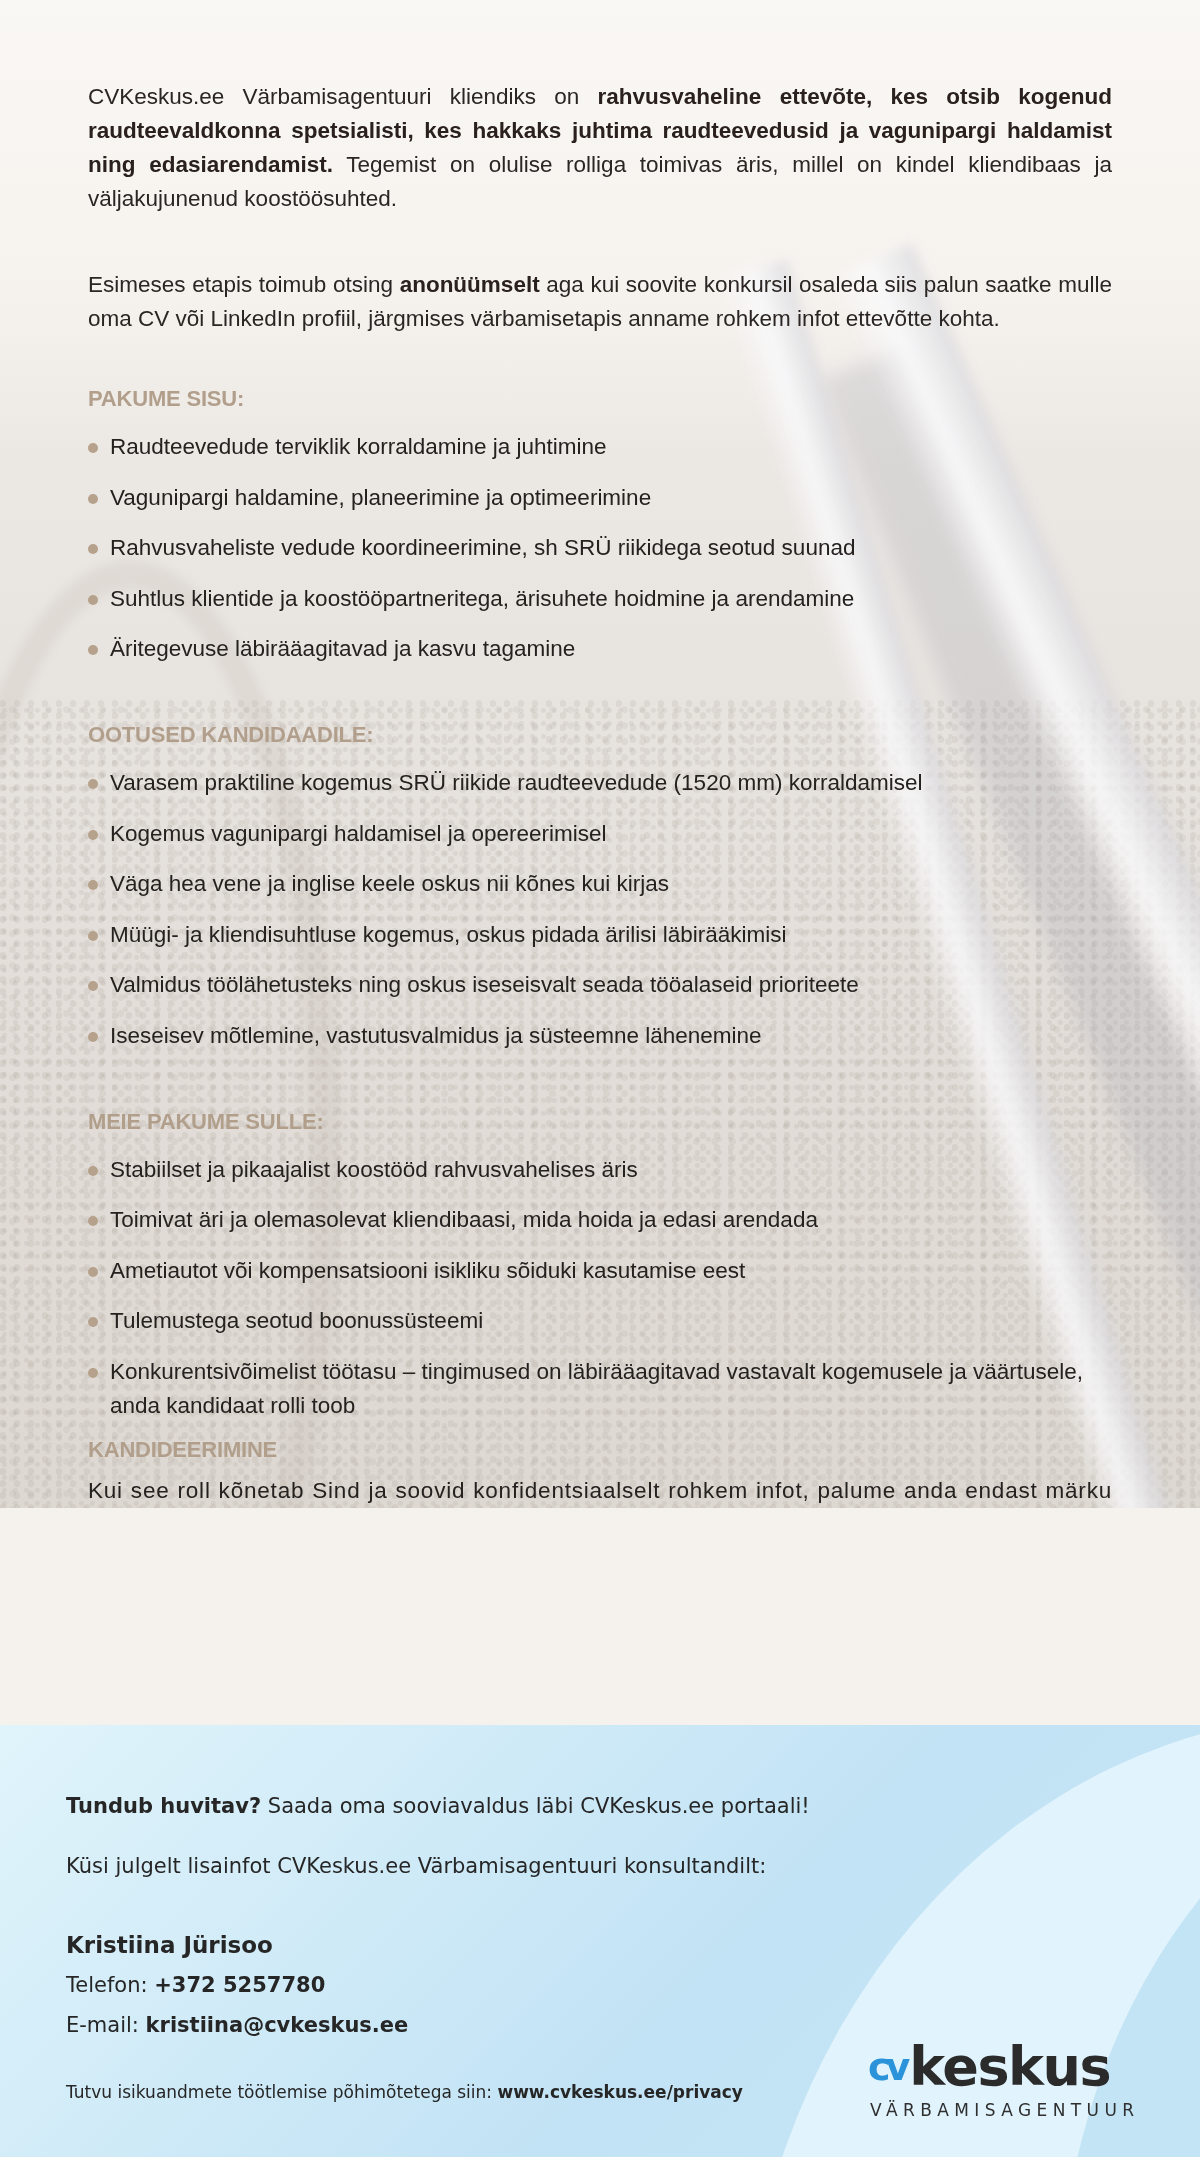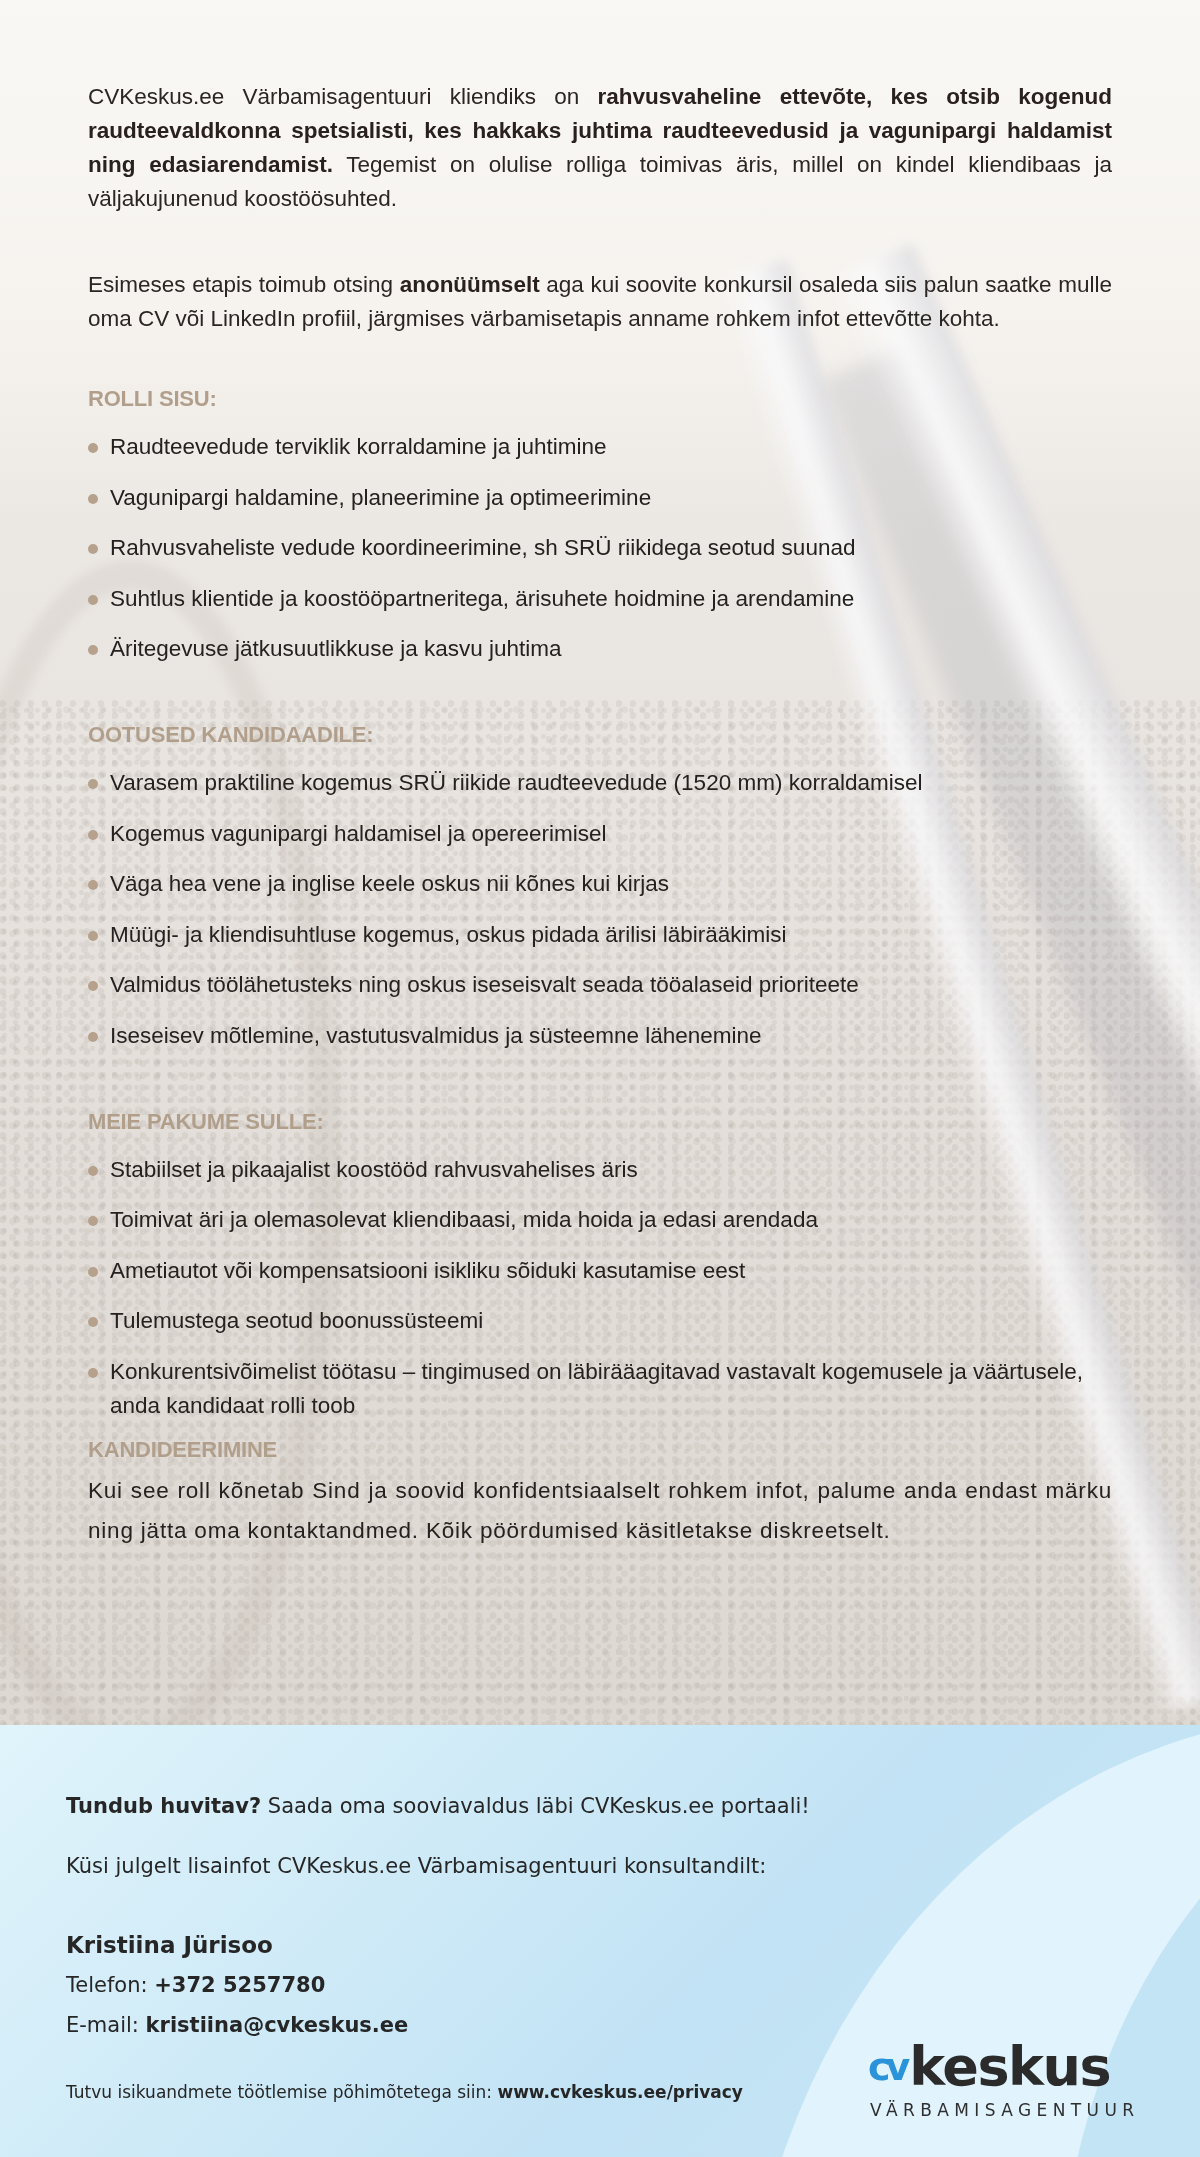--- a/index.html
+++ b/index.html
@@ -6,21 +6,21 @@
   html, body { width: 1200px; }
   body {
     font-family: "Liberation Sans", "DejaVu Sans", sans-serif;
     color: #2a2422;
     background: #f5f2ee;
   }
   .page { position: relative; width: 1200px; height: 2157px; overflow: hidden; }
 
   
   .hero {
-    position: absolute; left: 0; top: 0; width: 1200px; height: 1725px;
+    position: absolute; left: 0; top: 0; width: 1200px; height: 1508px;
     background:
       linear-gradient(180deg, #faf8f4 0%, #f6f3ef 18%, rgba(240,237,233,0) 30%),
       linear-gradient(180deg, #f3f0ec 0%, #e9e5e1 40%, #e2ddd8 70%, #ddd8d2 100%);
     overflow: hidden;
   }
   
   .rail {
     position: absolute; top: 280px; height: 1500px; width: 70px;
     background: linear-gradient(90deg, rgba(255,255,255,0) 0%, rgba(250,250,252,0.85) 45%, rgba(210,210,215,0.6) 100%);
     filter: blur(6px);
@@ -126,27 +126,27 @@
     <div class="sleeper-edge"></div>
     <div class="rail-shadow"></div>
     <div class="rail r1"></div>
     <div class="rail r2"></div>
 
     <div class="content">
       <p class="para"><span>CVKeskus.ee Värbamisagentuuri kliendiks on </span><b>rahvusvaheline ettevõte, kes otsib kogenud raudteevaldkonna spetsialisti, kes hakkaks juhtima raudteevedusid ja vagunipargi haldamist ning edasiarendamist.</b><span> Tegemist on olulise rolliga toimivas äris, millel on kindel kliendibaas ja väljakujunenud koostöösuhted.</span></p>
 
       <p class="para"><span>Esimeses etapis toimub otsing </span><b>anonüümselt</b><span> aga kui soovite konkursil osaleda siis palun saatke mulle oma CV või LinkedIn profiil,  järgmises värbamisetapis anname rohkem infot ettevõtte kohta.</span></p>
 
-      <h3 class="section-title s-rolli">ROLLI SISU:</h3>
+      <h3 class="section-title s-rolli">PAKUME SISU:</h3>
       <ul class="bullets">
         <li>Raudteevedude terviklik korraldamine ja juhtimine</li>
         <li>Vagunipargi haldamine, planeerimine ja optimeerimine</li>
         <li>Rahvusvaheliste vedude koordineerimine, sh SRÜ riikidega seotud suunad</li>
         <li>Suhtlus klientide ja koostööpartneritega, ärisuhete hoidmine ja arendamine</li>
-        <li>Äritegevuse jätkusuutlikkuse ja kasvu juhtima</li>
+        <li>Äritegevuse läbirääagitavad ja kasvu tagamine</li>
       </ul>
 
       <h3 class="section-title s-ootused">OOTUSED KANDIDAADILE:</h3>
       <ul class="bullets">
         <li>Varasem praktiline kogemus SRÜ riikide raudteevedude (1520 mm) korraldamisel</li>
         <li>Kogemus vagunipargi haldamisel ja opereerimisel</li>
         <li>Väga hea vene ja inglise keele oskus nii kõnes kui kirjas</li>
         <li>Müügi- ja kliendisuhtluse kogemus, oskus pidada ärilisi läbirääkimisi</li>
         <li>Valmidus töölähetusteks ning oskus iseseisvalt seada tööalaseid prioriteete</li>
         <li>Iseseisev mõtlemine, vastutusvalmidus ja süsteemne lähenemine</li>

